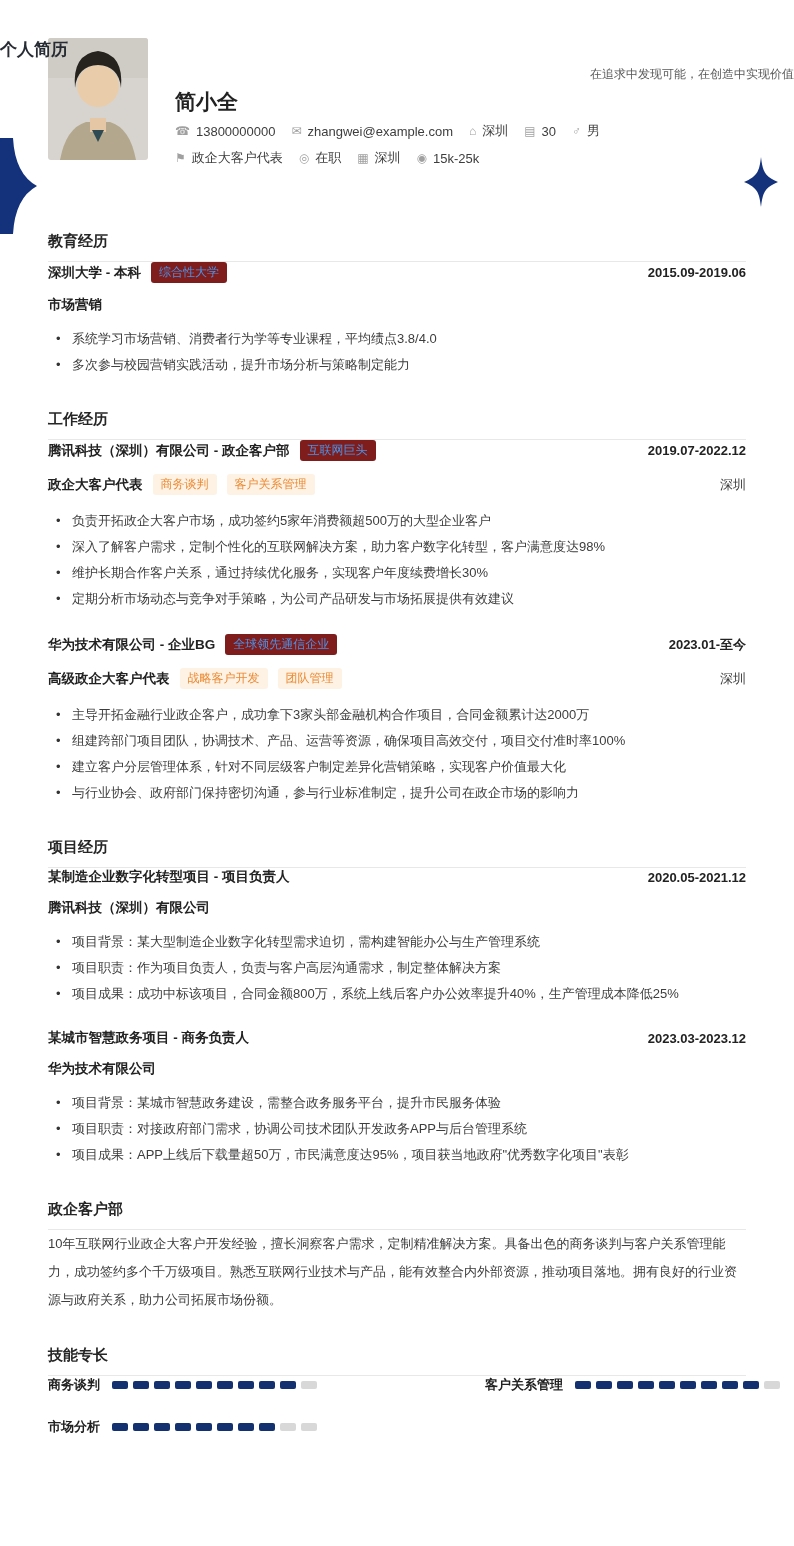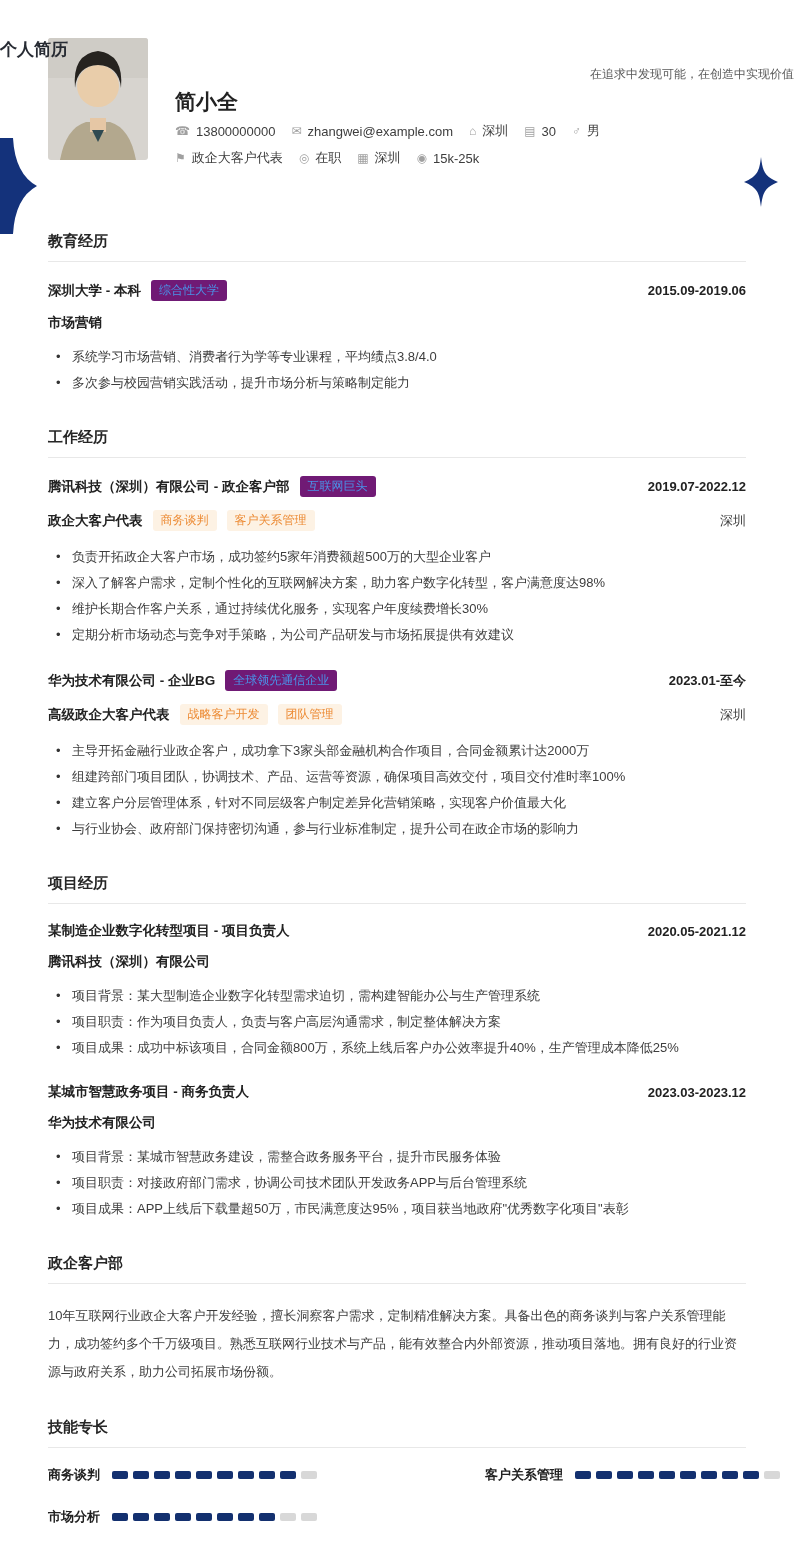--- a/index.html
+++ b/index.html
@@ -20,27 +20,27 @@
   .doc-title{position:absolute;top:0;left:0;right:0;text-align:left;font-size:17px;font-weight:700;color:#272b33;}
   .motto{position:absolute;top:28px;left:0;right:0;text-align:right;font-size:12px;color:#595959;}
   .name{position:absolute;left:175px;top:50px;font-size:21px;font-weight:700;color:#222;}
   .contact-row{position:absolute;left:175px;display:flex;align-items:center;gap:16px;color:#3d3d3d;font-size:13px;}
   .contact-row.r1{top:84px;}
   .contact-row.r2{top:111px;}
   .ci{display:flex;align-items:center;gap:6px;}
   .cicon{color:#a0a0a0;font-size:12px;line-height:1;}
   
   .section{margin-top:32px;}
-  .sec-title{font-size:15px;font-weight:700;color:#262626;padding-bottom:10px;border-bottom:1px solid #e8e8e8;margin-bottom:18px;}
+  .sec-title{font-size:15px;font-weight:700;color:#262626;padding-bottom:10px;border-bottom:1px solid #e8e8e8;}
   .row{display:flex;justify-content:space-between;align-items:center;margin-bottom:13px;}
   .row-left{display:flex;align-items:center;gap:10px;}
   .entry-title{font-size:13.5px;font-weight:700;color:#222;}
   .date{font-size:13px;font-weight:700;color:#222;white-space:nowrap;}
   .loc{font-size:13px;color:#3d3d3d;}
-  .badge-blue{background:#701a75;color:#4a93e8;font-size:12px;padding:2px 8px;border-radius:3px;white-space:nowrap;}
+  .badge-blue{background:#7f1d1d;color:#4a93e8;font-size:12px;padding:2px 8px;border-radius:3px;white-space:nowrap;}
   .tag-orange{background:#fdf2e4;color:#ec8a33;font-size:12px;padding:2px 8px;border-radius:3px;white-space:nowrap;}
   .sub-bold{font-size:13.5px;font-weight:700;color:#222;margin-bottom:12px;}
   ul.bullets{list-style:none;margin:0 0 6px 0;padding:0;}
   ul.bullets li{position:relative;padding-left:24px;line-height:26px;color:#3d3d3d;}
   ul.bullets li::before{content:"•";position:absolute;left:8px;color:#333;}
   .entry{margin-bottom:22px;}
   .summary-text{line-height:28px;color:#3d3d3d;}
   
   .skill-grid{display:grid;grid-template-columns:437px auto;row-gap:24px;align-items:center;}
   .skill{display:flex;align-items:center;}

